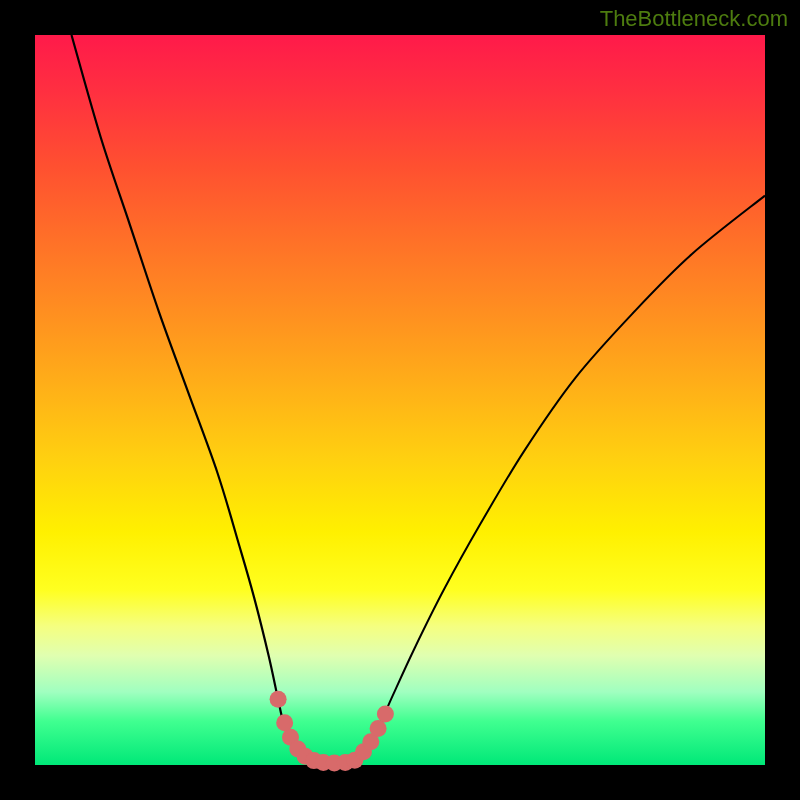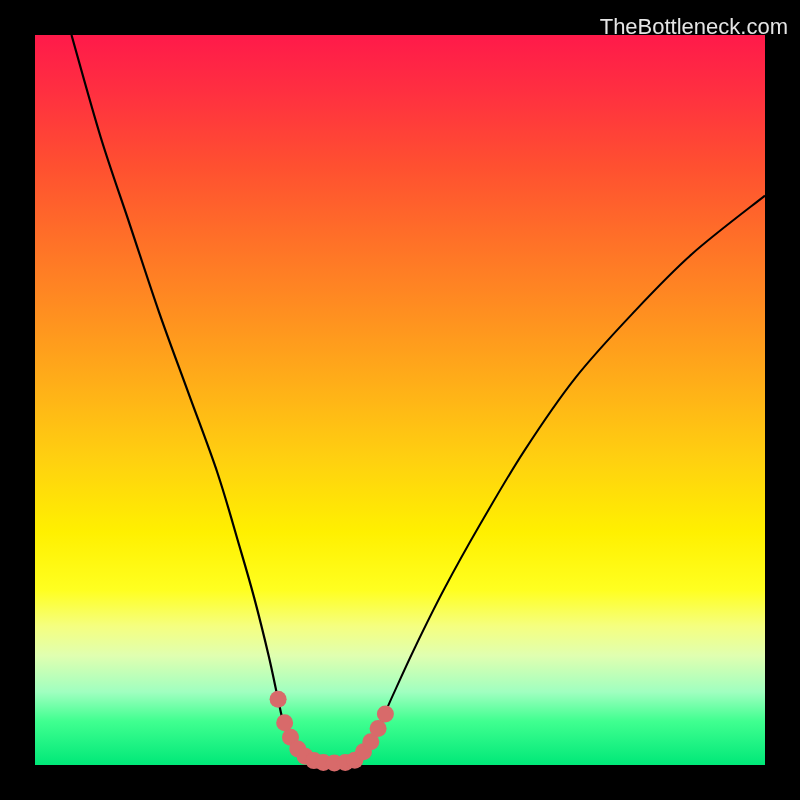--- a/index.html
+++ b/index.html
@@ -8,25 +8,24 @@
     width: 800px;
     height: 800px;
     background: #000;
     position: relative;
     font-family: Arial, sans-serif;
   }
   .watermark {
     position: absolute;
     top: 6px;
     right: 12px;
-    color: #e5e5e5;
+    color: #4d7c0f;
     font-size: 22px;
     font-weight: 500;
     z-index: 10;
-    margin-top: 8px;
   }
   .plot-area {
     position: absolute;
     left: 35px;
     top: 35px;
     width: 730px;
     height: 730px;
     background: linear-gradient(to bottom,
       #ff1a4a 0%,
       #ff3040 8%,

